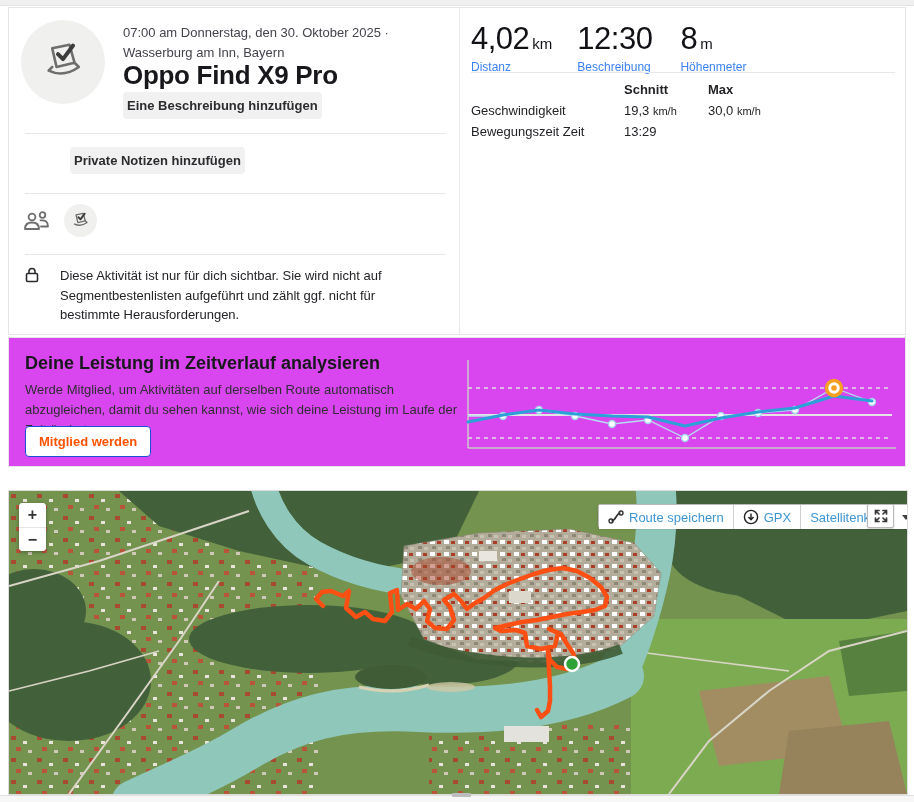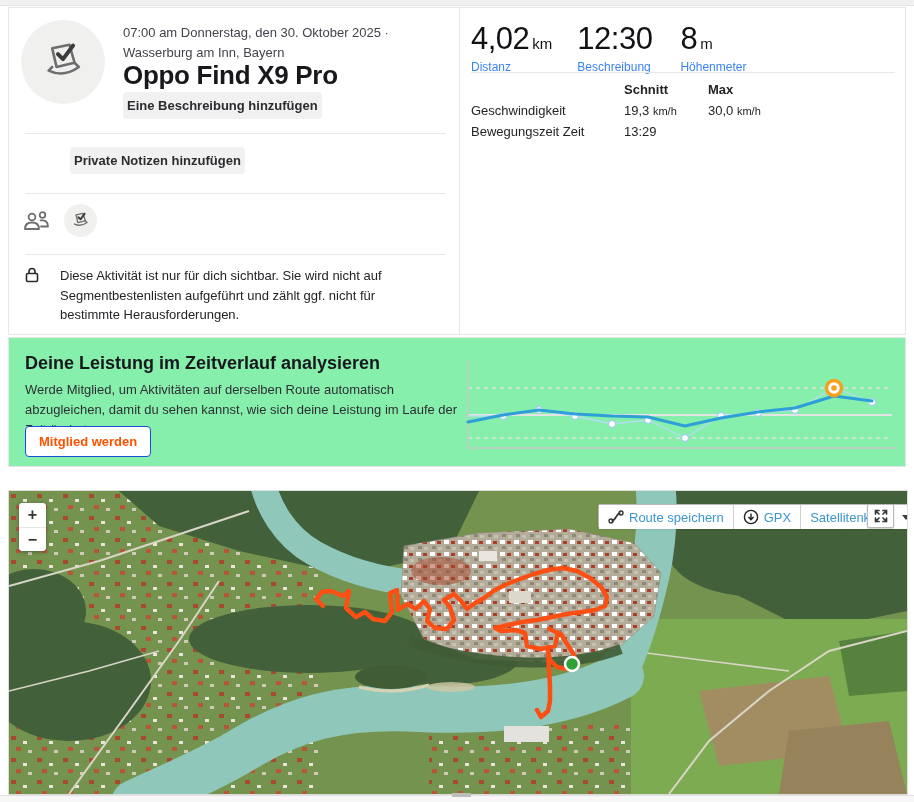--- a/index.html
+++ b/index.html
@@ -37,21 +37,21 @@
   .stat .v { font-size:31px; letter-spacing:-.5px; color:#121216; }
   .stat .u { font-size:15px; margin-left:3px; color:#121216; }
   .stat .l { font-size:12px; color:#3b82f6; margin-top:3px; }
   #stats-rule { left:462px; top:64px; width:424px; }
   .stat-table { position:absolute; left:462px; top:74px; font-size:13px; }
   .stat-table .tr { display:grid; grid-template-columns:153px 84px 120px; margin-bottom:6px; }
   .stat-table .th { font-weight:bold; }
   .stat-table .unit-small { font-size:11px; }
 
   
-  #upsell-card { left:8px; top:337px; width:898px; height:130px; background:#86efac; }
+  #upsell-card { left:8px; top:337px; width:898px; height:130px; background:#d946ef; }
   .upsell-title { position:absolute; left:16px; top:15px; font-size:18px; font-weight:bold; color:#18181c; }
   .upsell-body { position:absolute; left:16px; top:42px; width:448px; font-size:13px; line-height:1.55; color:#2f2f33; }
   .cta { position:absolute; left:16px; top:88px; background:#fff; border:1px solid #1d4ed8; color:#fc5200;
          font-size:13px; font-weight:bold; padding:7px 13px; border-radius:4px; cursor:pointer; }
   #spark-wrap { position:absolute; left:447px; top:18px; width:444px; height:100px; }
 
   
   #map { left:8px; top:490px; width:900px; height:305px; border:1px solid #ddd; overflow:hidden; cursor:grab; }
   #map svg.base { position:absolute; left:0; top:0; }
 

